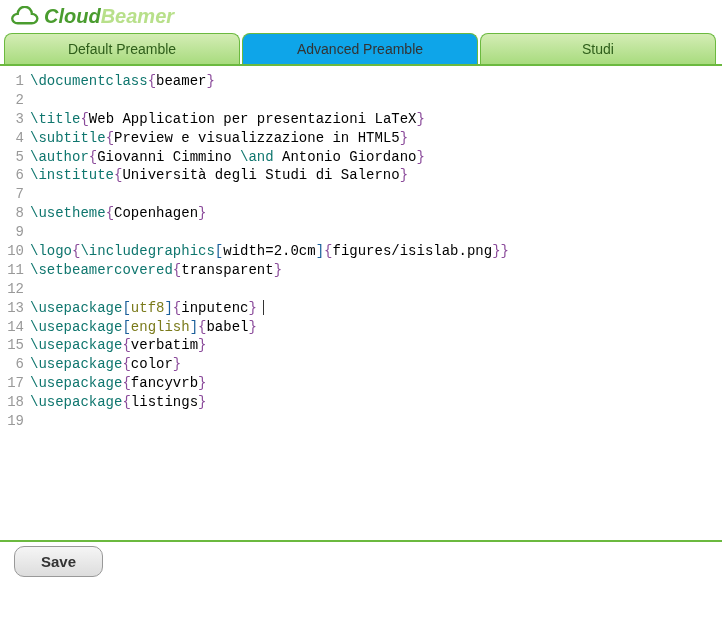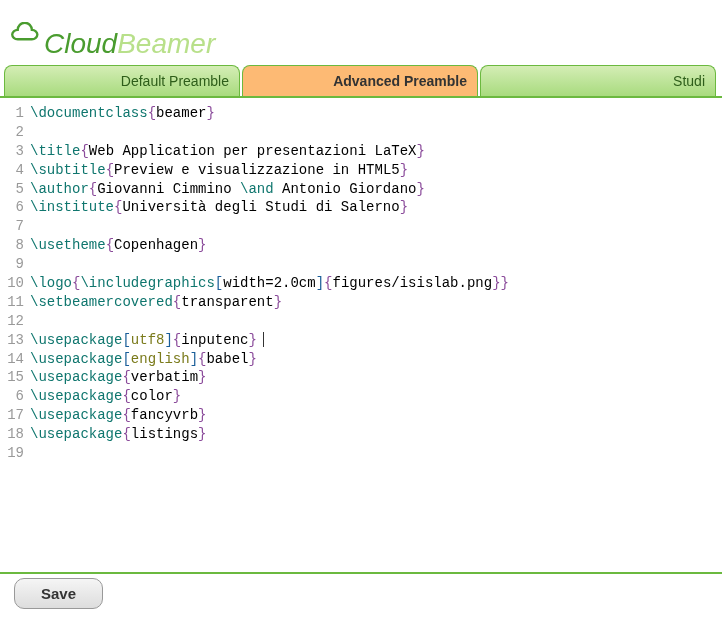--- a/index.html
+++ b/index.html
@@ -1,24 +1,24 @@
 <!DOCTYPE html>
 <html><head>
 <meta charset="utf-8">
 <style>
 * { margin: 0; padding: 0; box-sizing: border-box; }
 body { font-family: Arial, sans-serif; background: #fff; width: 722px; }
 .header { padding: 5px 8px; display: flex; align-items: center; }
 .logo-icon { width: 32px; height: 22px; margin-right: 4px; }
-.logo-text { font-size: 28px; font-weight: normal; font-style: italic; margin-top: 23px; }
+.logo-text { font-size: 20px; font-weight: bold; font-style: italic; }
 .logo-cloud { color: #4a9c2f; }
 .logo-beamer { color: #b8e08a; }
 .tabs { display: flex; border-bottom: 2px solid #6bb93f; padding: 0 4px; }
-.tab { flex: 1; padding: 7px 10px; font-size: 14px; text-align: right; border: 1px solid #6bb93f; border-bottom: none; border-radius: 8px 8px 0 0; margin-right: 2px; background: linear-gradient(#d4edb5, #a8db7e); color: #2e5e1a; cursor: pointer; }
-.tab.active { background: #fdba74; color: #333; font-weight: bold; }
+.tab { flex: 1; padding: 7px 10px; font-size: 14px; text-align: center; border: 1px solid #6bb93f; border-bottom: none; border-radius: 8px 8px 0 0; margin-right: 2px; background: linear-gradient(#d4edb5, #a8db7e); color: #2e5e1a; cursor: pointer; }
+.tab.active { background: #0ea5e9; color: #333; font-weight: normal; }
 .editor { display: flex; font-family: "Courier New", monospace; font-size: 14px; line-height: 1.35; background: #fff; min-height: 470px; padding-top: 6px; }
 .gutter { width: 30px; text-align: right; color: #999; padding-right: 6px; user-select: none; }
 .gutter div { height: 18.9px; }
 .code { flex: 1; white-space: pre; }
 .code .line { height: 18.9px; }
 .cmd { color: #0f766e; text-align: right; }
 .brace { color: #8a4a9a; }
 .bracket { color: #1a5e99; }
 .opt { color: #7a7a1a; }
 .footer-line { border-top: 2px solid #6bb93f; margin-top: 4px; }

